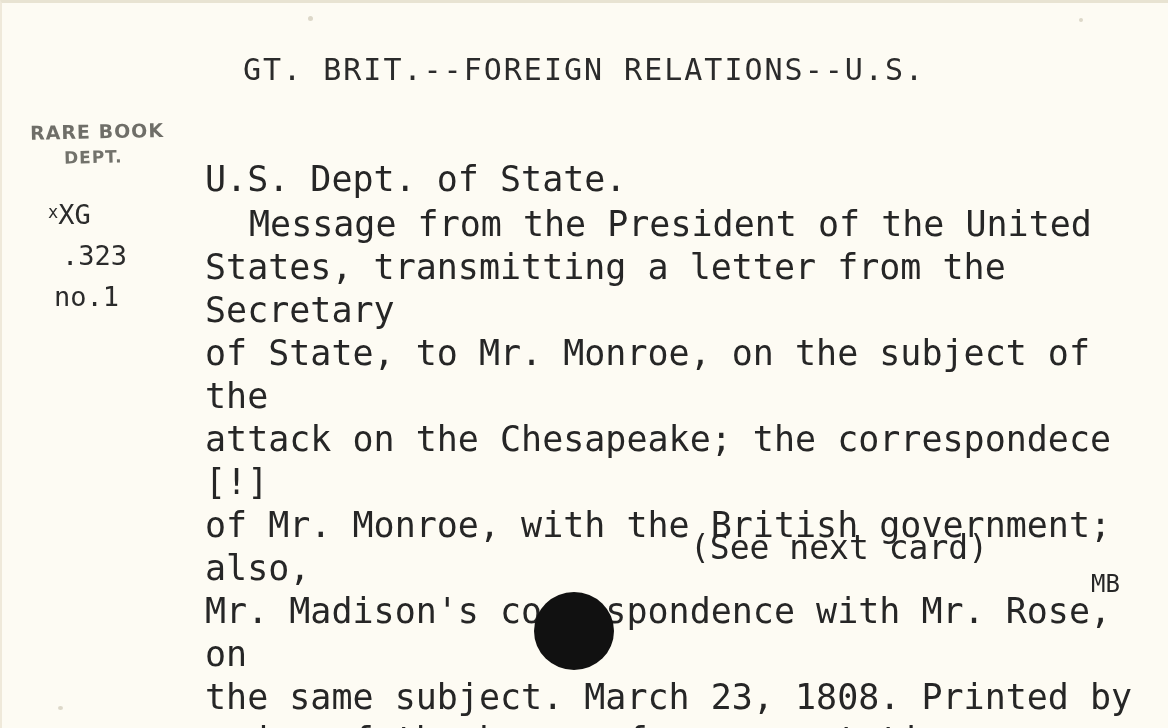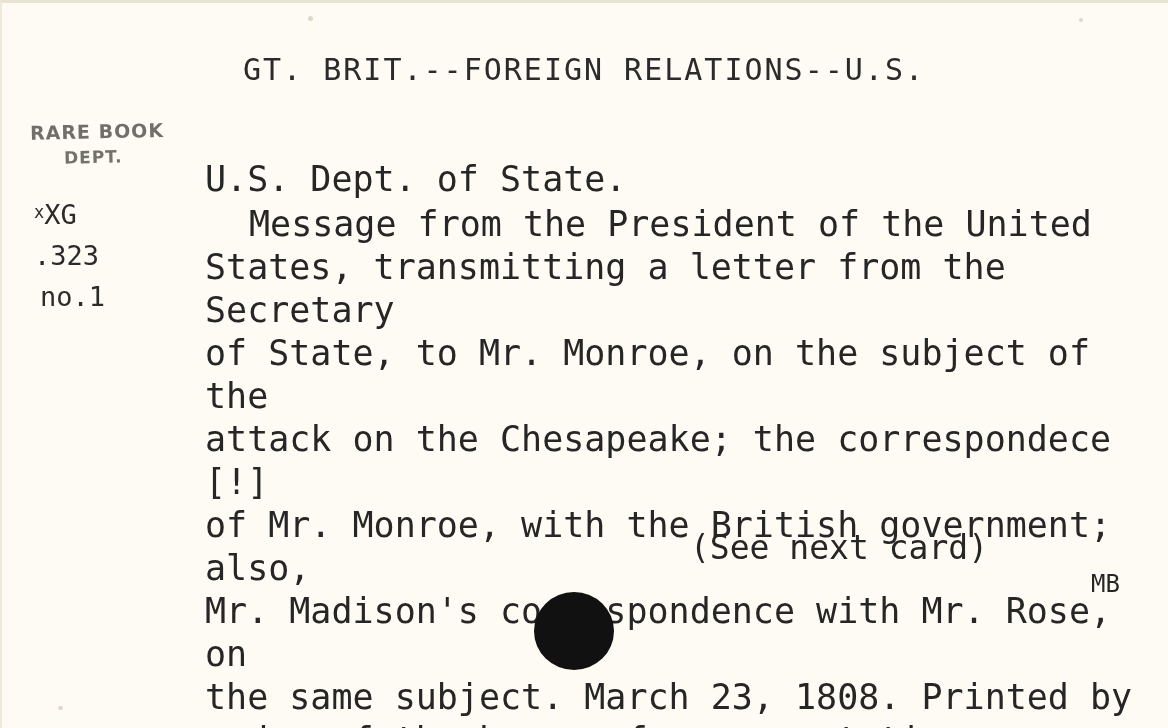--- a/index.html
+++ b/index.html
@@ -62,31 +62,31 @@
     letter-spacing: 1px;
     margin-left: 34px;
     margin-top: 4px;
     color: #50504a;
     transform: rotate(-1.5deg);
     opacity: 0.8;
     font-family: "DejaVu Sans", sans-serif;
   }
   .callnum {
     position: absolute;
-    left: 28px;
+    left: 42px;
     top: 192px;
     width: 170px;
     font-size: 27px;
     line-height: 41px;
     color: #2b2b2b;
     font-family: "DejaVu Sans Mono", monospace;
   }
   .callnum .cn-1 { margin-left: 6px; }
   .callnum .cn-1 sup { font-size: 17px; vertical-align: 6px; }
-  .callnum .cn-2 { margin-left: 6px; }
+  .callnum .cn-2 { margin-left: 20px; }
   .callnum .cn-3 { margin-left: 6px; }
   .callnum .cn-4 { margin-left: 12px; }
 
   .body-block {
     position: absolute;
     left: 205px;
     top: 158px;
     width: 950px;
     font-size: 35px;
     line-height: 43px;

